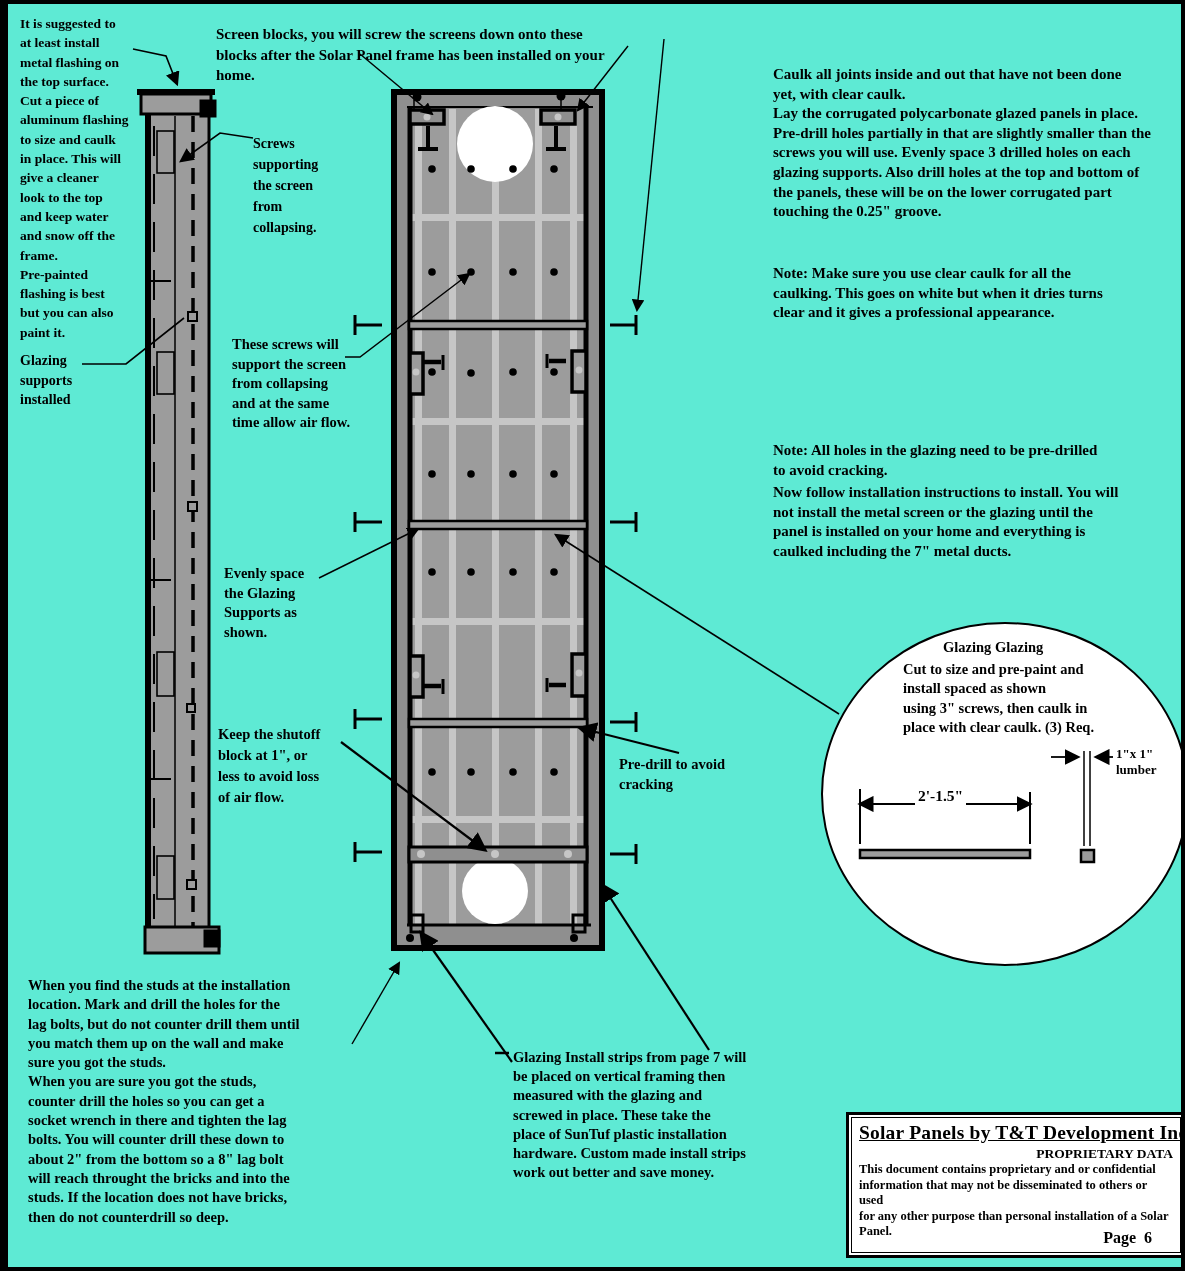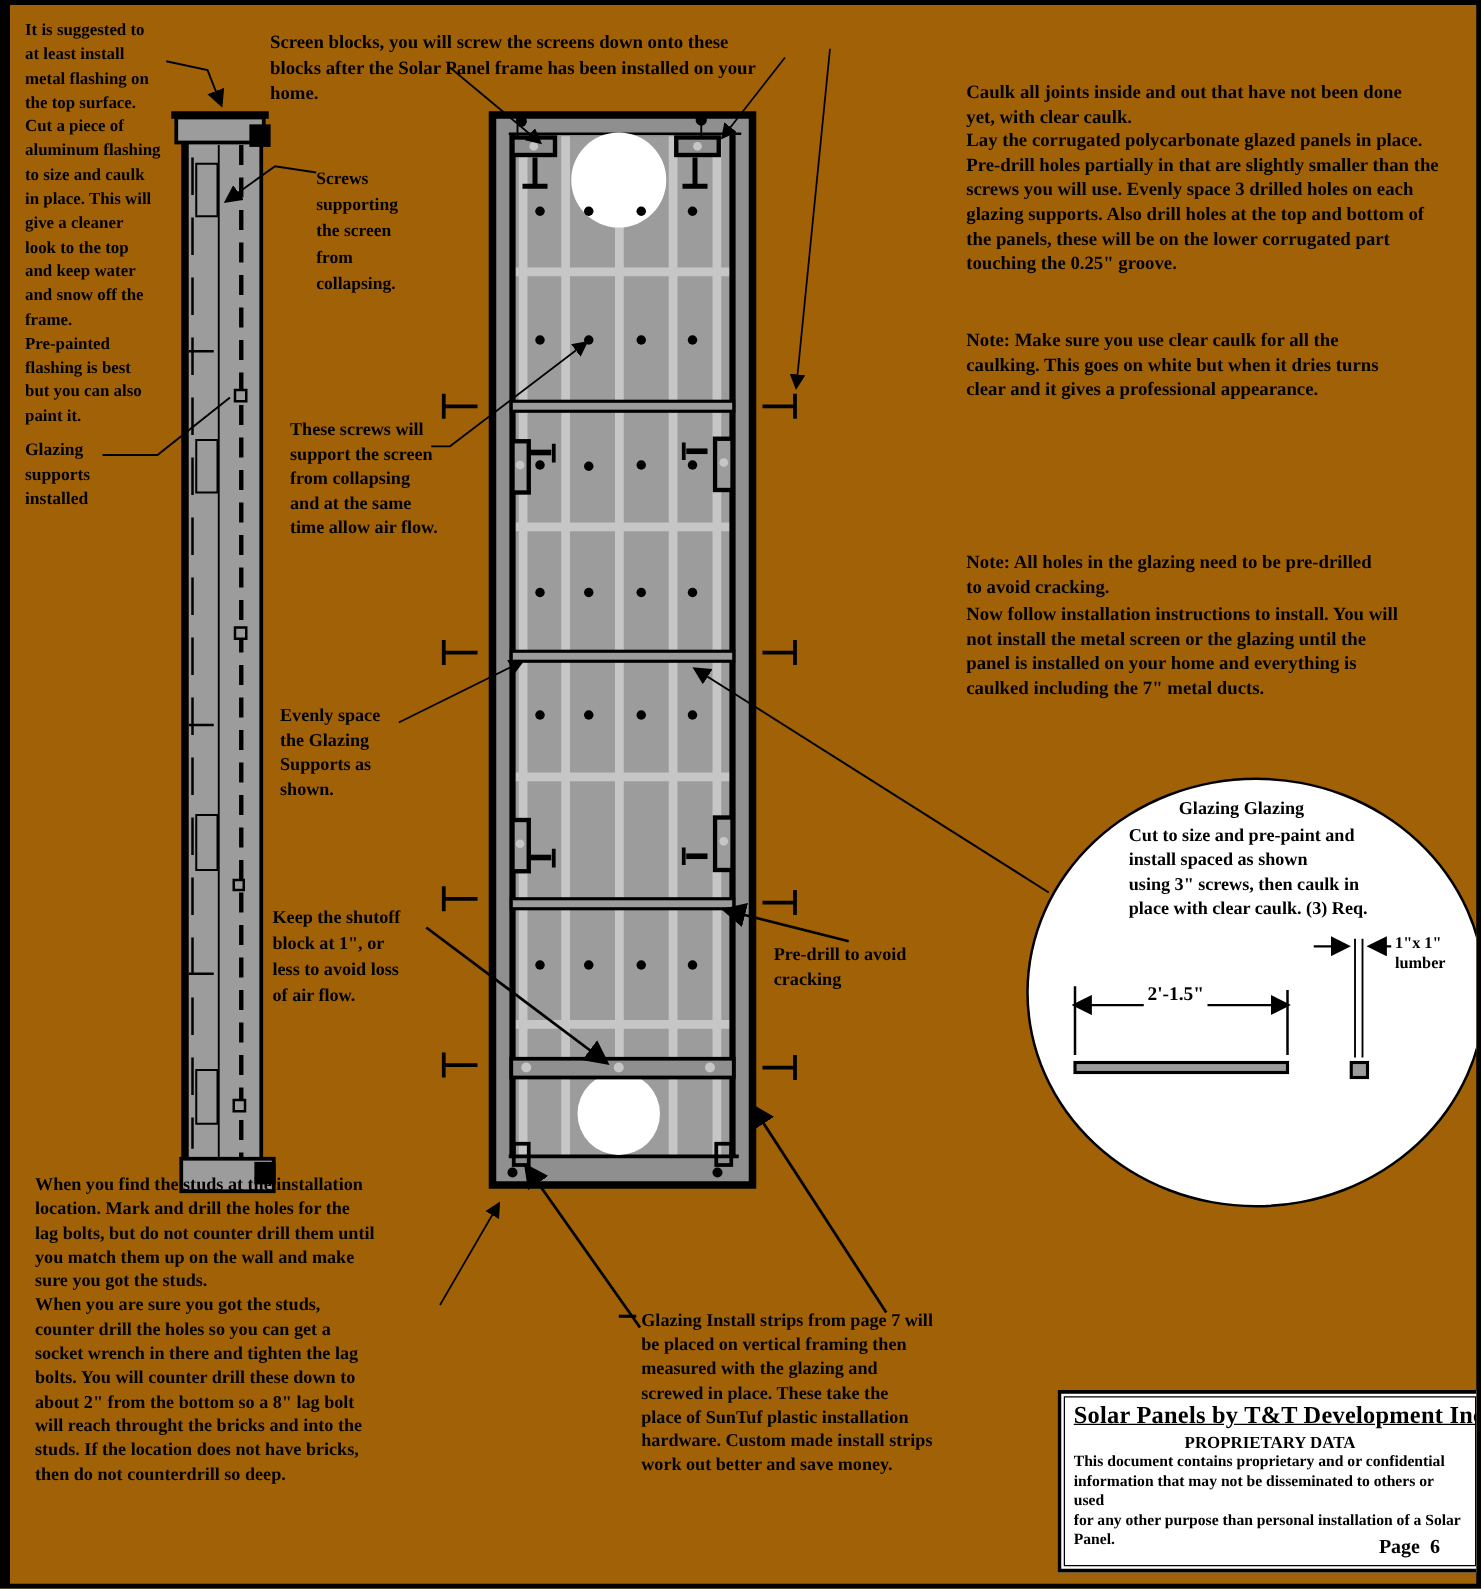--- a/index.html
+++ b/index.html
@@ -5,21 +5,21 @@
   :root{
     --frame-gray:#8f8f8f;
     --panel-gray:#9c9c9c;
     --grid-light:#c6c6c6;
     --ink:#000000;
   }
   html,body{margin:0;padding:0;background:#e8e8e8;}
   #page{
     position:relative;
     width:1185px;height:1271px;
-    background:#a16207;
+    background:#5eead4;
     box-sizing:border-box;
     border:4px solid var(--ink);
     border-left-width:8px;
     font-family:"Liberation Serif","DejaVu Serif",serif;
     color:var(--ink);
     overflow:hidden;
   }
   .note{
     position:absolute;
     font-weight:700;
@@ -46,21 +46,21 @@
   #footer-inner{
     position:absolute;left:2px;top:2px;right:2px;bottom:2px;
     border:1.5px solid var(--ink);
     padding:4px 7px 2px 7px;
   }
   #footer-company{
     font-size:19.5px;font-weight:700;text-decoration:underline;
     letter-spacing:0.2px;white-space:nowrap;
   }
   #footer-prop-title{
-    text-align:center;font-size:13.5px;font-weight:700;margin-top:2px;
+    text-align:right;font-size:13.5px;font-weight:700;margin-top:2px;
   }
   #footer-prop-body{
     font-size:12.5px;font-weight:700;line-height:15.5px;white-space:pre-line;
   }
   #footer-page{
     position:absolute;right:28px;bottom:5px;
     font-size:16px;font-weight:700;white-space:pre;margin-left:45px;
   }
 </style>
 </head>
@@ -326,21 +326,21 @@
 clear and it gives a professional appearance.</div>
 
   <div class="note" style="left:765px;top:437px;width:400px;font-size:15px;line-height:19.6px">Note:  All holes in the glazing need to be pre-drilled
 to avoid cracking.</div>
 
   <div class="note" style="left:765px;top:479px;width:420px;font-size:15px;line-height:19.6px">Now follow installation instructions to install.  You will
 not install the metal screen or the glazing until the
 panel is installed on your home and everything is
 caulked including the 7" metal ducts.</div>
 
-  <div class="note" style="left:20px;top:935px;width:345px;font-size:14.5px;line-height:19.3px">When you find the studs at the installation
+  <div class="note" style="left:20px;top:972px;width:345px;font-size:14.5px;line-height:19.3px">When you find the studs at the installation
 location.  Mark and drill the holes for the
 lag bolts, but do not counter drill them until
 you match them up on the wall and make
 sure you got the studs.
 When you are sure you got the studs,
 counter drill the holes so you can get a
 socket wrench in there and tighten the lag
 bolts.  You will counter drill these down to
 about 2" from the bottom so a 8" lag bolt
 will reach throught the bricks and into the

